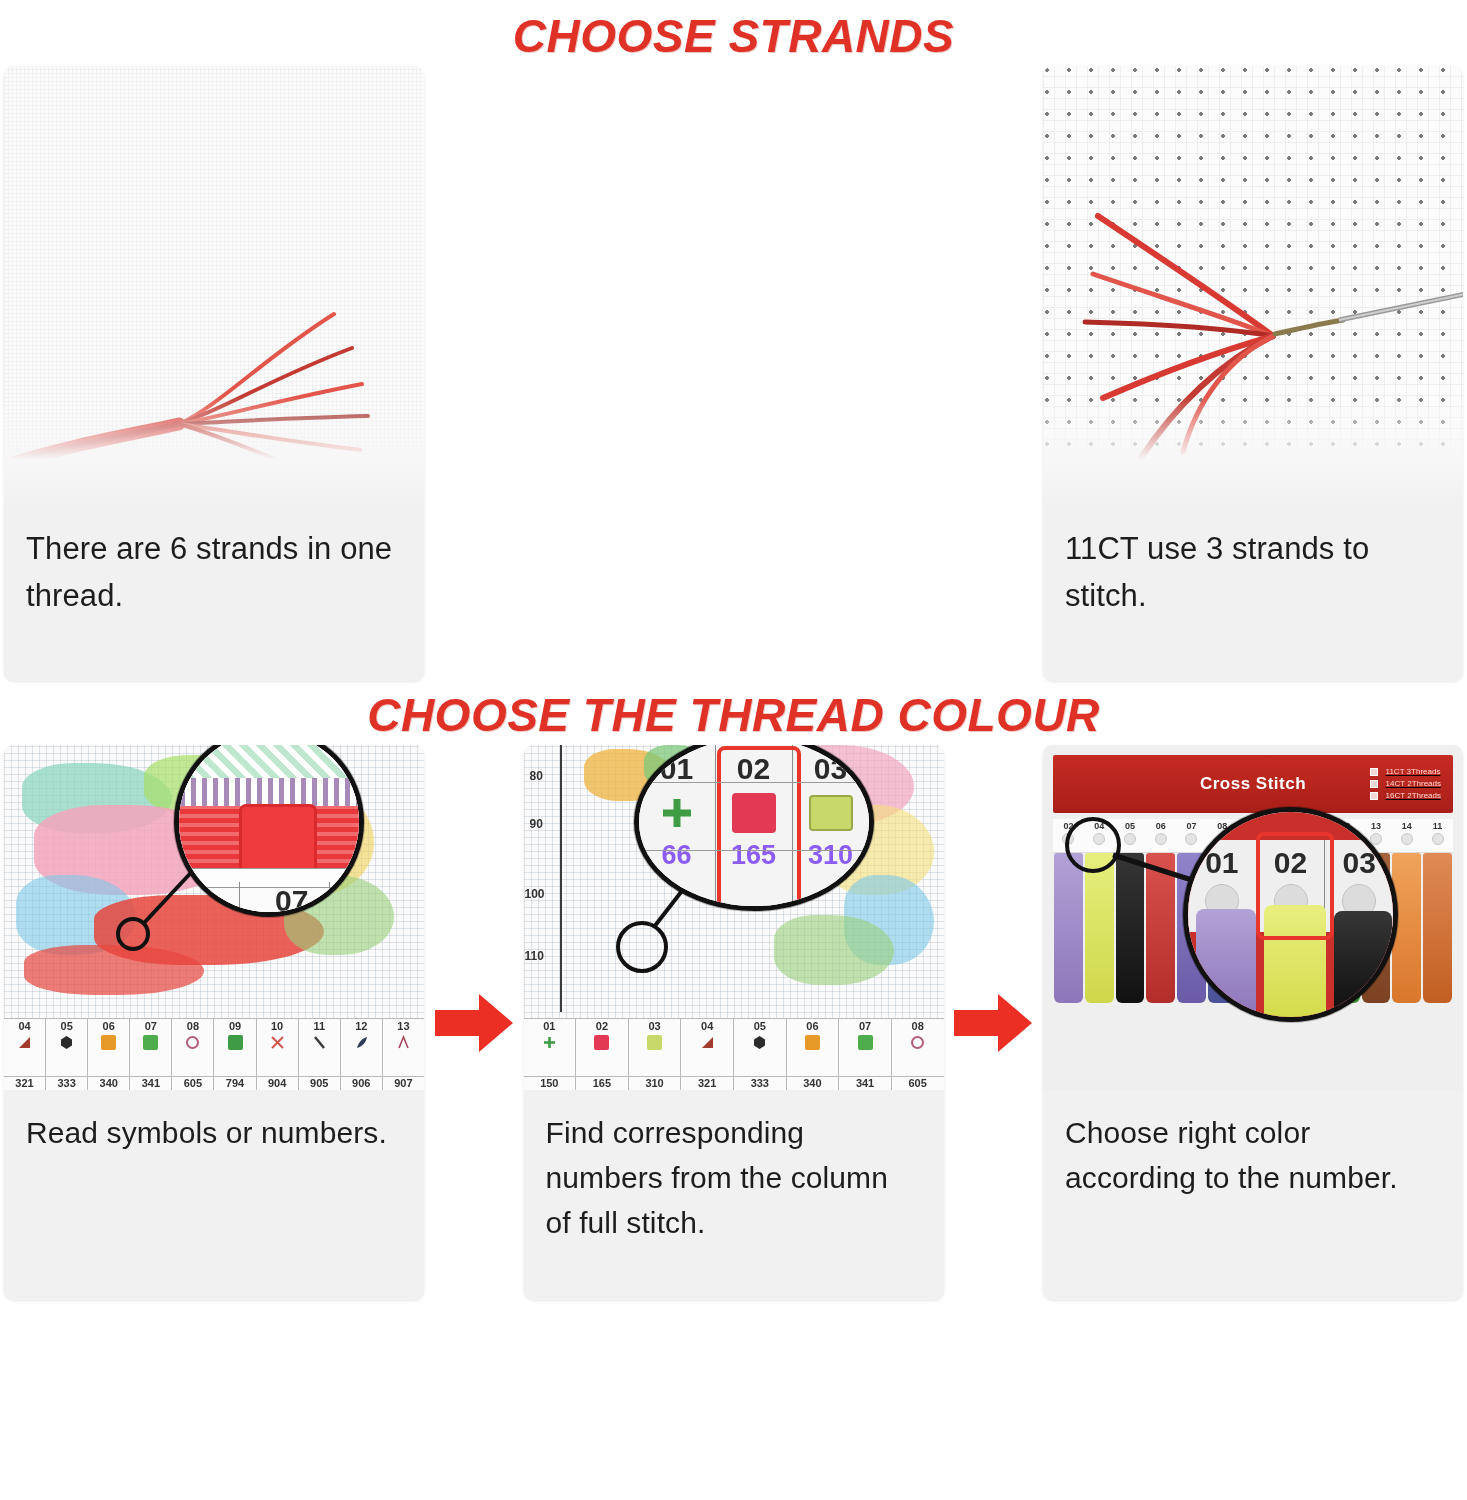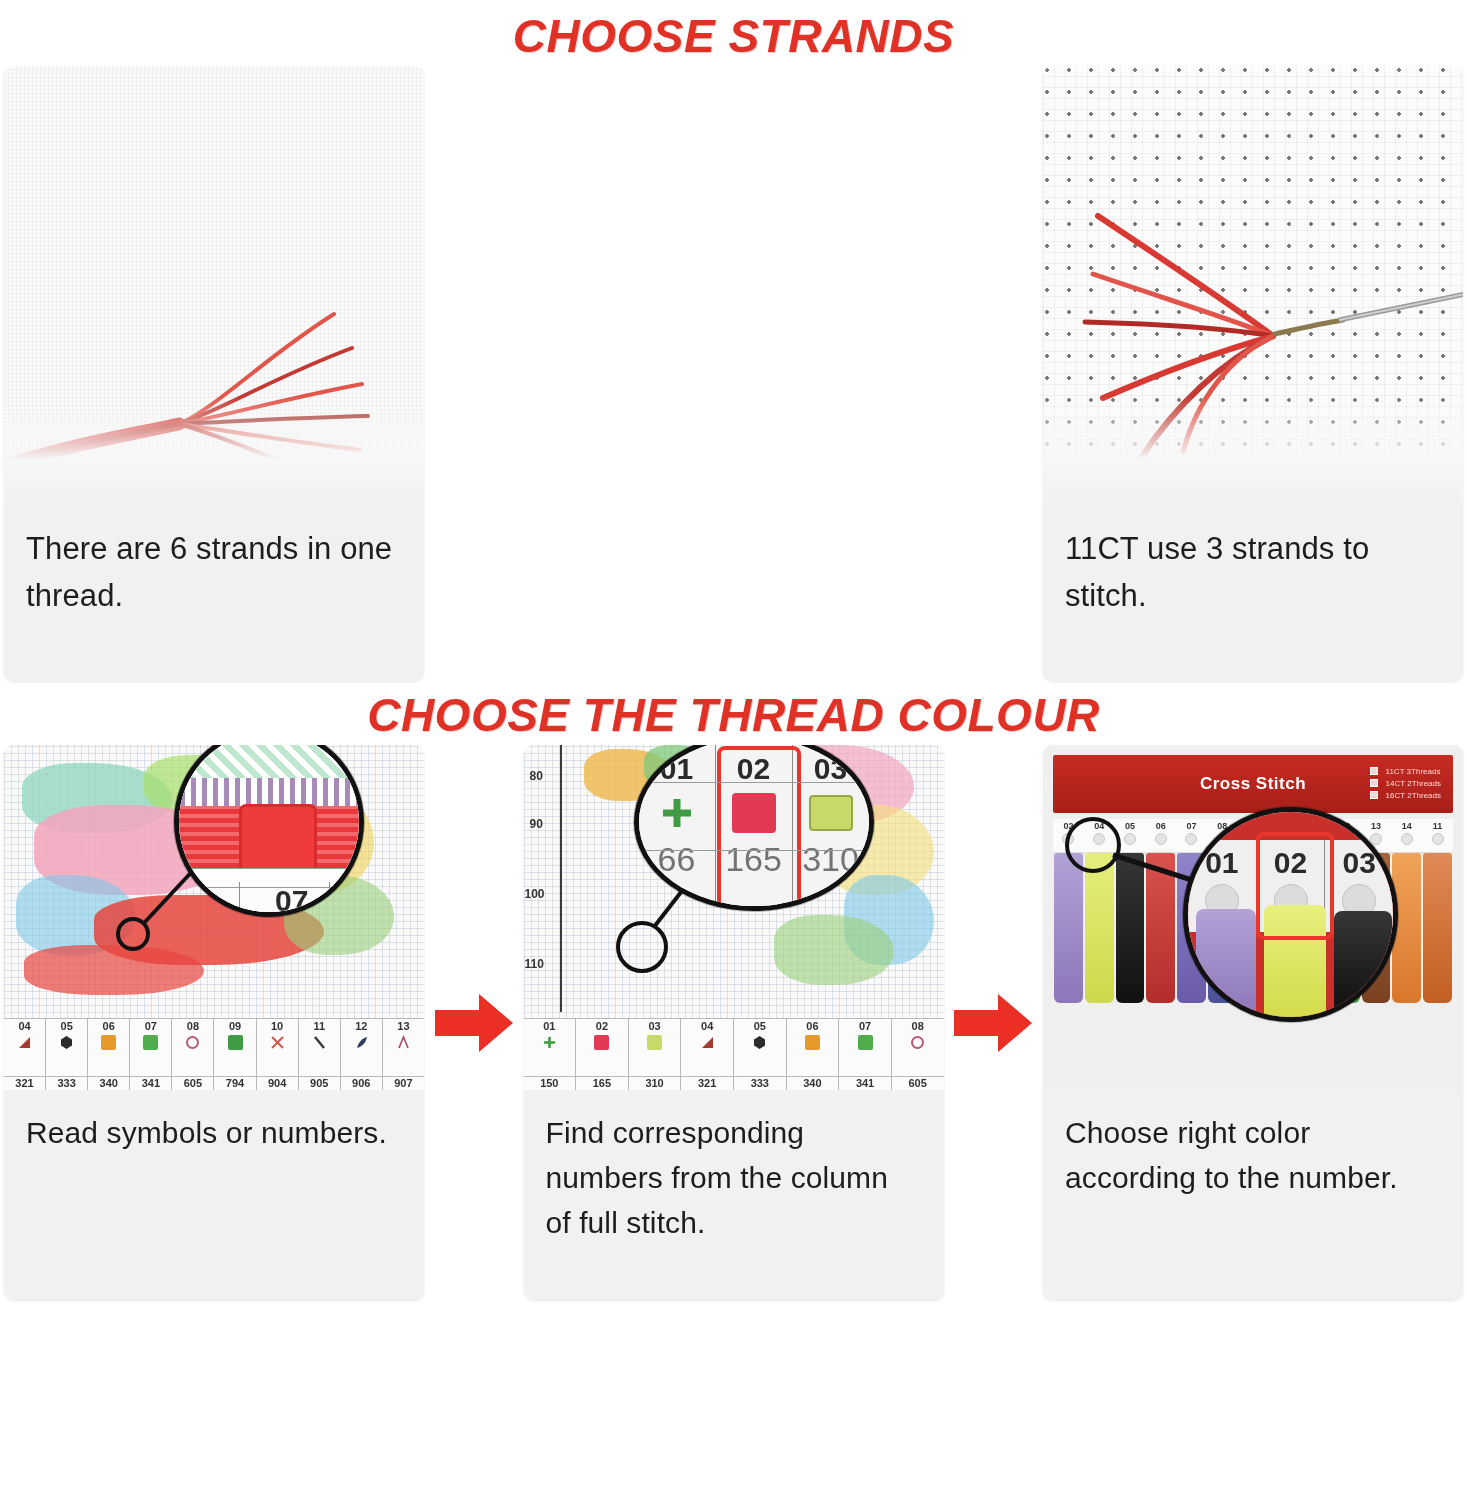--- a/index.html
+++ b/index.html
@@ -132,41 +132,41 @@
     background:transparent;
   }
 
   
   .mag-cells { position:absolute; inset:0; display:flex; background:#f4f4f4; }
   .mag-cell { flex:1; display:flex; flex-direction:column; align-items:center;
               justify-content:flex-start; border-right:1px solid #8a8a8a; position:relative; }
   .mag-cell:last-child { border-right:none; }
   .mag-cell .hdr { font-size:30px; font-weight:700; color:#2a2a2a; margin-top:14px; }
   .mag-cell .gly { height:54px; display:flex; align-items:center; justify-content:center; }
-  .mag-cell .cod { font-size:34px; font-weight:400; color:#737373; }
+  .mag-cell .cod { font-size:27px; font-weight:700; color:#8b5cf6; }
   .mag-hl {
     position:absolute; border:4px solid #e8362c; border-radius:8px;
     pointer-events:none;
   }
 
   
   .arrow-wrap { display:flex; align-items:center; justify-content:center; width:88px; }
   .arrow { width:78px; height:62px; }
 
   
   .organizer { position:absolute; inset:0; background:#efefef; }
   .org-header {
     position:absolute; left:10px; right:10px; top:10px; height:58px;
     background: linear-gradient(180deg,#c62b23 0%, #a81f18 100%);
     border-radius:2px;
     display:flex; align-items:center; justify-content:center;
   }
   .org-title { color:#fff; font-size:17px; font-weight:600; letter-spacing:0.5px; }
   .org-opts { position:absolute; right:12px; top:12px; display:flex; flex-direction:column; gap:3px; }
-  .org-opt { display:flex; gap:8px; }
+  .org-opt { display:flex; align-items:center; gap:8px;text-decoration:underline; }
   .org-box { width:8px; height:8px; background:#f0d8d6; border:1px solid #fff; }
   .org-opt-label { color:#ffd9d4; font-size:8px; }
   .org-slots { position:absolute; left:10px; right:10px; top:74px; height:34px;
                background:#fbfbfb; border-bottom:1px solid #ddd; display:flex; }
   .org-slot { flex:1; position:relative; display:flex; flex-direction:column; align-items:center; }
   .org-slot-num { font-size:9px; color:#333; margin-top:2px; font-weight:600; }
   .org-hole { width:12px; height:12px; border-radius:50%; background:#e4e4e4;
               border:1px solid #c8c8c8; margin-top:2px; }
   .org-floss { position:absolute; top:108px; width:100%; left:0; display:flex; padding:0 10px; }
   .floss { flex:1; height:150px; margin:0 1px; border-radius:3px 3px 6px 6px; }
@@ -358,21 +358,21 @@
 
   <div class="card">
     <div class="card-photo">
       <div class="chart-mock">
         <div class="chart-grid"></div>
 
         <div style="position:absolute;left:36px;top:0;bottom:78px;width:2px;background:#3a3a3a;"></div>
         <div style="position:absolute;left:6px;top:4px;font-size:12px;font-weight:700;color:#333;margin-top:20px;">80</div>
         <div style="position:absolute;left:6px;top:72px;font-size:12px;font-weight:700;color:#333;">90</div>
         <div style="position:absolute;left:1px;top:142px;font-size:12px;font-weight:700;color:#333;">100</div>
-        <div style="position:absolute;left:1px;top:212px;font-size:12px;font-weight:700;color:#333;">110</div>
+        <div style="position:absolute;left:1px;top:204px;font-size:12px;font-weight:700;color:#333;">110</div>
 
         <div class="blob" style="left:60px;top:4px;width:90px;height:52px;background:#f0b84a;opacity:.8;"></div>
         <div class="blob" style="left:120px;top:0px;width:70px;height:44px;background:#7ec97a;opacity:.75;"></div>
         <div class="blob" style="left:170px;top:8px;width:110px;height:60px;background:#f4d95a;opacity:.7;"></div>
         <div class="blob" style="left:250px;top:0px;width:140px;height:80px;background:#f2a7c0;opacity:.7;"></div>
         <div class="blob" style="left:300px;top:60px;width:110px;height:90px;background:#f6e07a;opacity:.6;"></div>
         <div class="blob" style="left:320px;top:130px;width:90px;height:90px;background:#7fc9e8;opacity:.6;"></div>
         <div class="blob" style="left:250px;top:170px;width:120px;height:70px;background:#9ad17a;opacity:.6;"></div>
 
         <div class="mag-dot" style="left:92px;top:176px;width:52px;height:52px;"></div>

